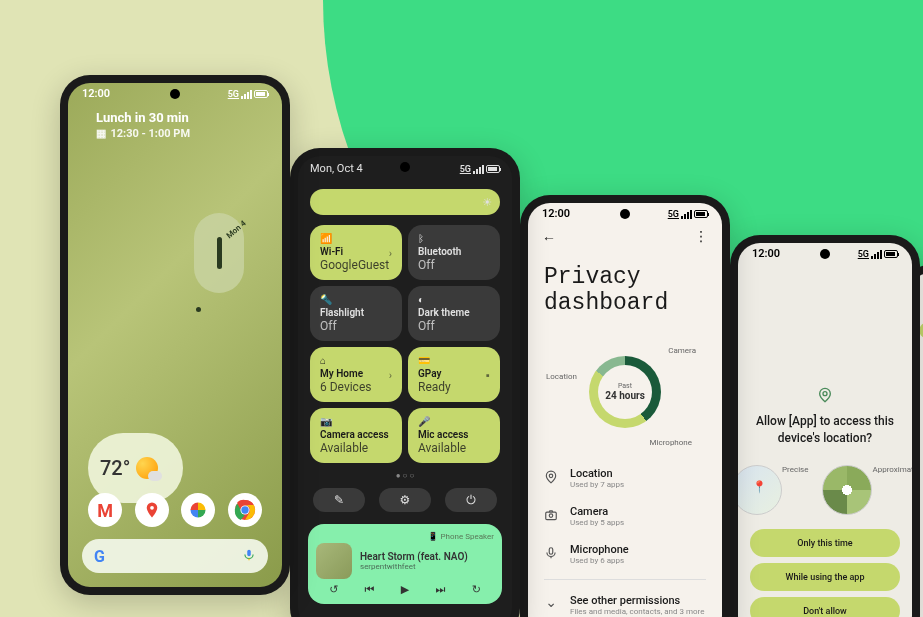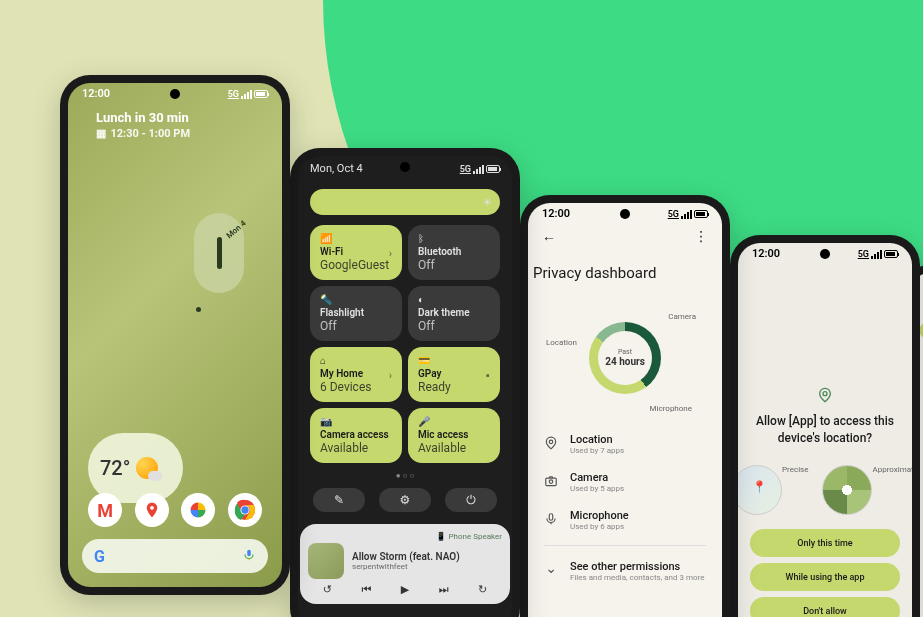--- a/index.html
+++ b/index.html
@@ -45,38 +45,38 @@
 .p2 .tiles { padding: 0 12px; display: grid; grid-template-columns: 1fr 1fr; gap: 6px; }
 .p2 .tile { background: #3a3a3a; border-radius: 14px; padding: 8px 10px; min-height: 44px; display: flex; flex-direction: column; justify-content: center; position: relative; }
 .p2 .tile.on { background: #c5d86d; color: #1a1a1a; }
 .p2 .tile .t-lbl { font-size: 10px; font-weight: 600; }
 .p2 .tile .t-sub { font-size: 12px; opacity: .8; margin-top: 1px; }
 .p2 .tile .t-icon { font-size: 10px; margin-bottom: 2px; }
 .p2 .tile .chev { position: absolute; right: 10px; top: 50%; transform: translateY(-50%); font-size: 11px; opacity: .6; }
 .p2 .page-dots { text-align: center; padding: 8px 0; font-size: 8px; color: #888; }
 .p2 .util-row { display: flex; justify-content: center; gap: 14px; padding: 0 12px 8px; }
 .p2 .util-btn { width: 52px; height: 24px; background: #3a3a3a; border-radius: 12px; display: flex; align-items: center; justify-content: center; font-size: 12px; }
-.p2 .media-card { margin: 4px 2px 8px; background: #e5e5e5; border-radius: 16px; padding: 8px; color: #333; }
+.p2 .media-card { margin: 4px 10px 8px; background: #86efac; border-radius: 16px; padding: 8px; color: #333; }
 .p2 .media-top { display: flex; justify-content: flex-end; font-size: 8px; color: #5a7a5a; }
 .p2 .media-body { display: flex; gap: 8px; align-items: center; margin-top: 2px; }
 .p2 .media-art { width: 36px; height: 36px; background: linear-gradient(135deg,#a8b87a,#8a9a5a); border-radius: 8px; }
 .p2 .media-info .song { font-size: 10px; font-weight: 600; }
 .p2 .media-info .artist { font-size: 8px; opacity: .7; }
 .p2 .media-prog { margin: 6px 4px 2px; }
 .p2 .media-prog-bar { height: 2px; background: #ccc; position: relative; border-radius: 1px; }
 .p2 .media-prog-bar::after { content:''; position: absolute; left: 0; top: 0; height: 100%; width: 65%; background: #333; border-radius: 1px; }
 .p2 .media-prog-bar::before { content:''; position:absolute; left: 65%; top: -3px; width: 8px; height: 8px; background: #333; border-radius: 50%; transform: translateX(-50%); }
 .p2 .media-time { display: flex; justify-content: space-between; font-size: 8px; opacity: .7; margin-top: 3px; }
 .p2 .media-ctrl { display: flex; justify-content: space-around; font-size: 11px; margin-top: 4px; }
 
 
 .p3 { width: 210px; height: 450px; top: 195px; left: 520px; }
 .p3 .screen { background: #f6f2ec; color: #1a1a1a; }
 .p3 .header { display: flex; align-items: center; justify-content: space-between; padding: 6px 14px; font-size: 14px; }
-.p3 .title { font-size: 15px; font-weight: 400; padding: 14px 5px 18px; }
+.p3 .title { font-size: 23px; font-weight: 400; padding: 14px 16px 18px; font-family: Liberation Mono, monospace; }
 .p3 .donut-area { position: relative; height: 115px; display: flex; align-items: center; justify-content: center; }
 .p3 .donut { width: 72px; height: 72px; border-radius: 50%; background: conic-gradient(#1a5a3a 0 40%, #c5d86d 40% 85%, #88b890 85% 100%); position: relative; display: flex; align-items: center; justify-content: center; }
 .p3 .donut::before { content:''; width: 54px; height: 54px; background: #f6f2ec; border-radius: 50%; position: absolute; }
 .p3 .donut-txt { position: relative; z-index: 1; text-align: center; font-size: 7px; color: #666; }
 .p3 .donut-txt b { display: block; font-size: 10px; color: #333; }
 .p3 .donut-lbl { position: absolute; font-size: 8px; color: #666; }
 .p3 .lbl-cam { top: 12px; right: 26px; }
 .p3 .lbl-loc { top: 38px; left: 18px; }
 .p3 .lbl-mic { bottom: 2px; right: 30px; }
 .p3 .perm-list { padding: 10px 16px; }
@@ -329,21 +329,21 @@
             <span>⏻</span>
           </div>
       </div>
       <div class="media-card">
         <div class="media-top">
             <span>📱 Phone Speaker</span>
           </div>
         <div class="media-body">
           <div class="media-art"></div>
           <div class="media-info">
-            <div class="song">Allow Storm (feat. NAO)</div>
+            <div class="song">Heart Storm (feat. NAO)</div>
             <div class="artist">serpentwithfeet</div>
           </div>
         </div>
         <div class="media-ctrl">
           <span>↺</span>
           <span>⏮</span>
           <span>▶</span>
           <span>⏭</span>
           <span>↻</span>
         </div>

